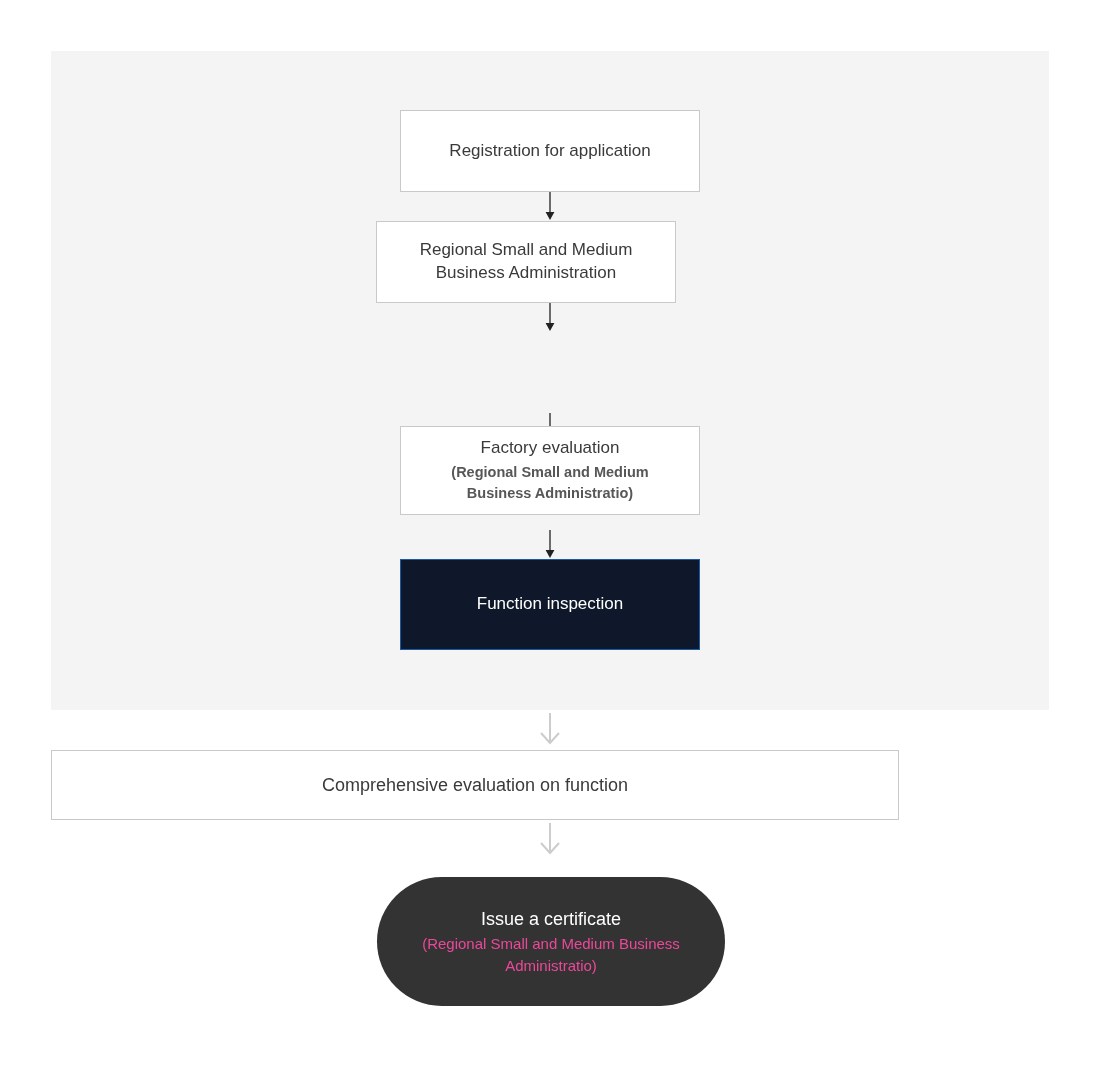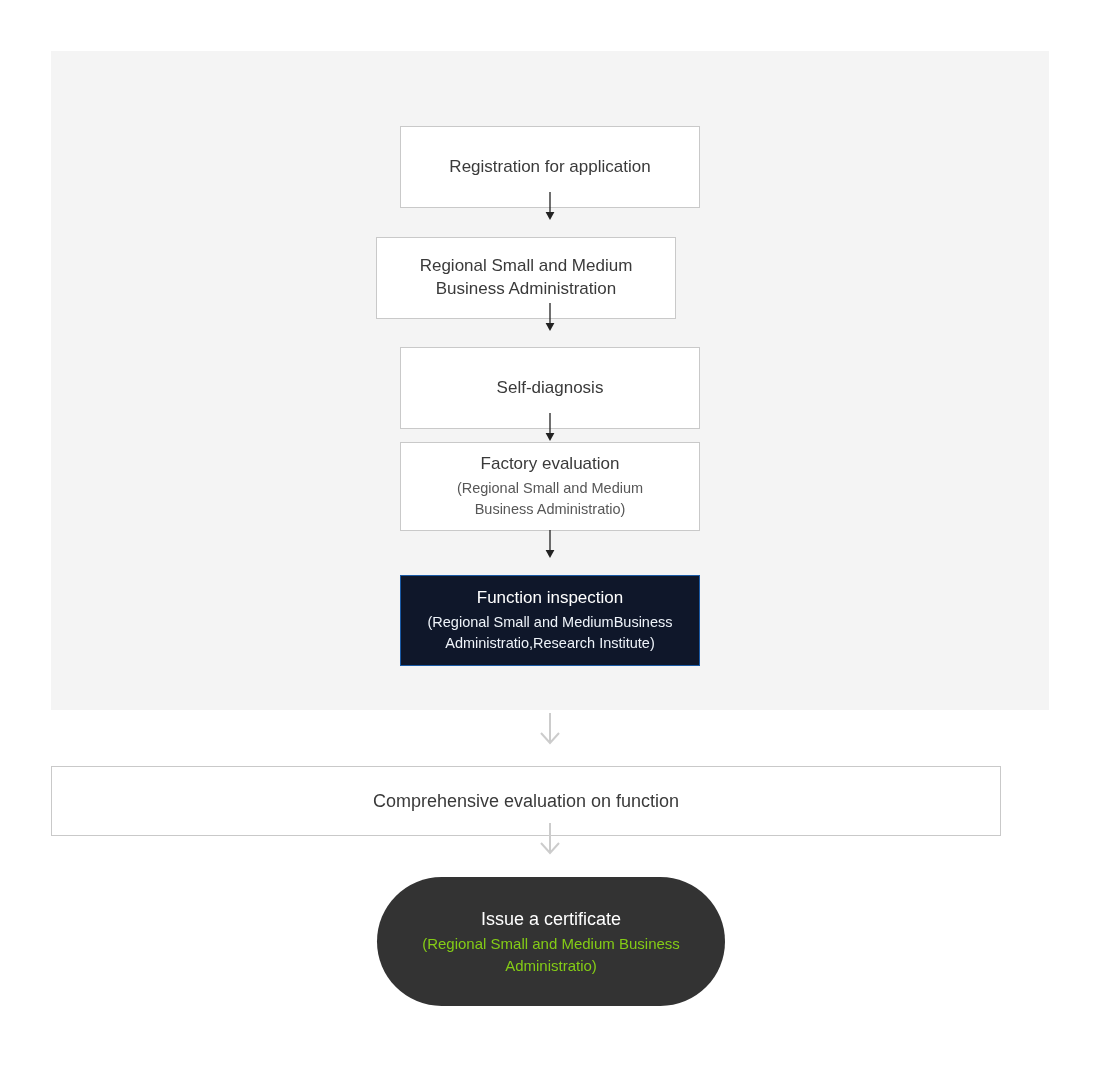--- a/index.html
+++ b/index.html
@@ -39,34 +39,34 @@
     position: absolute;
     box-sizing: border-box;
     background: #ffffff;
     border: 1px solid #c9c9c9;
     display: flex;
     flex-direction: column;
     align-items: center;
     justify-content: center;
     text-align: center;
     padding: 6px 25px;
-    margin-top: 16px;
   }
   .node .title {
     font-size: 17px;
     line-height: 1.35;
     color: #3a3a3a;
     white-space: pre-line;
   }
   .node .subtitle {
     font-size: 14.5px;
     line-height: 1.45;
     color: #575757;
     white-space: pre-line;
     margin-top: 1px;
+    font-weight: bold;
   }
 
   .node.has-sub .title { margin-bottom: 1px; }
 
   
   #node-registration { left: 400px; top: 110px;  width: 300px; height: 82px; }
   #node-regional     { left: 376px; top: 221px;  width: 300px; height: 82px; }
   #node-selfdiag     { left: 400px; top: 331px;  width: 300px; height: 82px; }
   #node-factory      { left: 400px; top: 426px;  width: 300px; height: 89px; }
 
@@ -74,21 +74,21 @@
   #node-function {
     left: 400px; top: 559px; width: 300px; height: 91px;
     background: #0f172a;
     border: 1px solid #1a5aa5;
   }
   #node-function .title    { color: #ffffff; font-size: 17px; }
   #node-function .subtitle { color: #eef3f9; font-size: 14.5px; }
 
   
   #node-comprehensive {
-    left: 51px; top: 750px; width: 950px; height: 70px;
+    left: 51px; top: 750px; width: 848px; height: 70px;
   }
   #node-comprehensive .title { font-size: 18px; }
 
   
   .pill {
     position: absolute;
     left: 377px;
     top: 877px;
     width: 348px;
     height: 129px;
@@ -102,21 +102,21 @@
     text-align: center;
     padding: 6px 34px;
   }
   .pill .title {
     font-size: 18px;
     color: #ffffff;
     line-height: 1.35;
   }
   .pill .subtitle {
     font-size: 15px;
-    color: #84cc16;
+    color: #ec4899;
     line-height: 1.45;
     white-space: pre-line;
     margin-top: 2px;
   }
 
   
   .connector {
     position: absolute;
   }
   .connector svg { display: block; }
@@ -154,23 +154,20 @@
 Business Administration</div>
   </div>
 
   <div class="connector" id="arrow-2">
     <svg width="20" height="29" viewBox="0 0 20 29" aria-hidden="true">
       <line x1="10" y1="0" x2="10" y2="22" stroke="#222222" stroke-width="1.3"></line>
       <polygon points="10,28 5.6,20 14.4,20" fill="#222222"></polygon>
     </svg>
   </div>
 
-  <div class="node" id="node-selfdiag">
-    <div class="title">Self-diagnosis</div>
-  </div>
 
   <div class="connector" id="arrow-3">
     <svg width="20" height="29" viewBox="0 0 20 29" aria-hidden="true">
       <line x1="10" y1="0" x2="10" y2="22" stroke="#222222" stroke-width="1.3"></line>
       <polygon points="10,28 5.6,20 14.4,20" fill="#222222"></polygon>
     </svg>
   </div>
 
   <div class="node has-sub" id="node-factory">
     <div class="title">Factory evaluation</div>
@@ -180,22 +177,20 @@
 
   <div class="connector" id="arrow-4">
     <svg width="20" height="29" viewBox="0 0 20 29" aria-hidden="true">
       <line x1="10" y1="0" x2="10" y2="22" stroke="#222222" stroke-width="1.3"></line>
       <polygon points="10,28 5.6,20 14.4,20" fill="#222222"></polygon>
     </svg>
   </div>
 
   <div class="node has-sub" id="node-function">
     <div class="title">Function inspection</div>
-    <div class="subtitle">(Regional Small and MediumBusiness
-Administratio,Research Institute)</div>
   </div>
 
   <div class="connector" id="arrow-5">
     <svg width="34" height="34" viewBox="0 0 34 34" aria-hidden="true">
       <line x1="17" y1="1" x2="17" y2="30" stroke="#cccccc" stroke-width="2"></line>
       <polyline points="8,21 17,31 26,21" fill="none" stroke="#cccccc" stroke-width="2"></polyline>
     </svg>
   </div>
 
   <div class="node" id="node-comprehensive">

